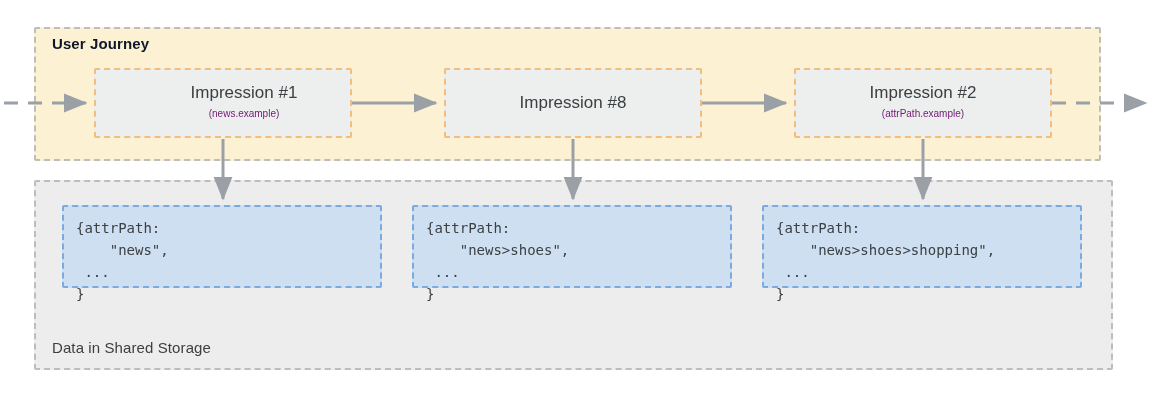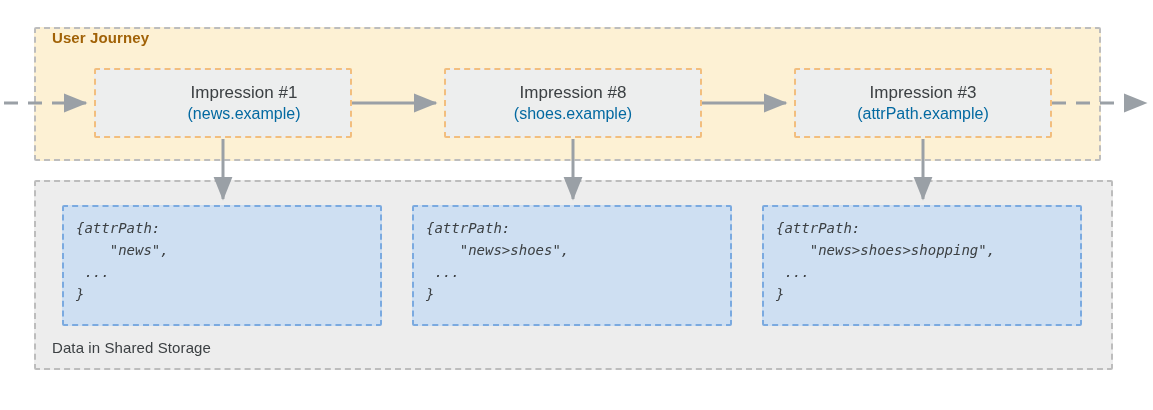--- a/index.html
+++ b/index.html
@@ -28,24 +28,24 @@
     width: 1067px;
     height: 134px;
     background: #FDF1D4;
     border: 2px dashed #BDBDBD;
     box-sizing: border-box;
     border-radius: 2px;
   }
   .journey-title {
     position: absolute;
     left: 16px;
-    top: 0;
+    top: 6px;
     font-size: 15px;
     font-weight: bold;
-    color: #a16207;
+    color: #0f172a;
     letter-spacing: 0.1px;
   }
   .storage-container {
     position: absolute;
     left: 34px;
     top: 180px;
     width: 1079px;
     height: 190px;
     background: #EDEDED;
     border: 2px dashed #BDBDBD;
@@ -79,36 +79,35 @@
   }
   .imp-1 { left: 94px; padding-left: 42px; }
   .imp-2 { left: 444px; }
   .imp-3 { left: 794px; }
   .impression-title {
     font-size: 17px;
     color: #3C4043;
     line-height: 22px;
   }
   .impression-sub {
-    font-size: 16px;
-    color: #0369a1;
+    font-size: 10px;
+    color: #701a75;
     line-height: 20px;
   }
   
   .data-box {
     position: absolute;
     top: 205px;
     width: 320px;
-    height: 121px;
+    height: 83px;
     background: #CEDFF2;
     border: 2px dashed #7BAAE0;
     box-sizing: border-box;
     border-radius: 2px;
     padding: 10px 0 0 12px;
-    font-style: italic;
   }
   .data-1 { left: 62px; }
   .data-2 { left: 412px; }
   .data-3 { left: 762px; }
   .code-text {
     font-family: "DejaVu Sans Mono", "Liberation Mono", monospace;
     font-size: 14px;
     line-height: 22px;
     color: #3C4043;
     white-space: pre;
@@ -136,25 +135,24 @@
     <div class="storage-title">Data in Shared Storage</div>
   </div>
 
   <div class="impression-box imp-1">
     <div class="impression-title">Impression #1</div>
     <div class="impression-sub">(news.example)</div>
   </div>
 
   <div class="impression-box imp-2">
     <div class="impression-title">Impression #8</div>
-    <div class="impression-sub">(shoes.example)</div>
   </div>
 
   <div class="impression-box imp-3">
-    <div class="impression-title">Impression #3</div>
+    <div class="impression-title">Impression #2</div>
     <div class="impression-sub">(attrPath.example)</div>
   </div>
 
   <div class="data-box data-1">
     <pre class="code-text">{attrPath:
     "news",
  ...
 }</pre>
   </div>
 

